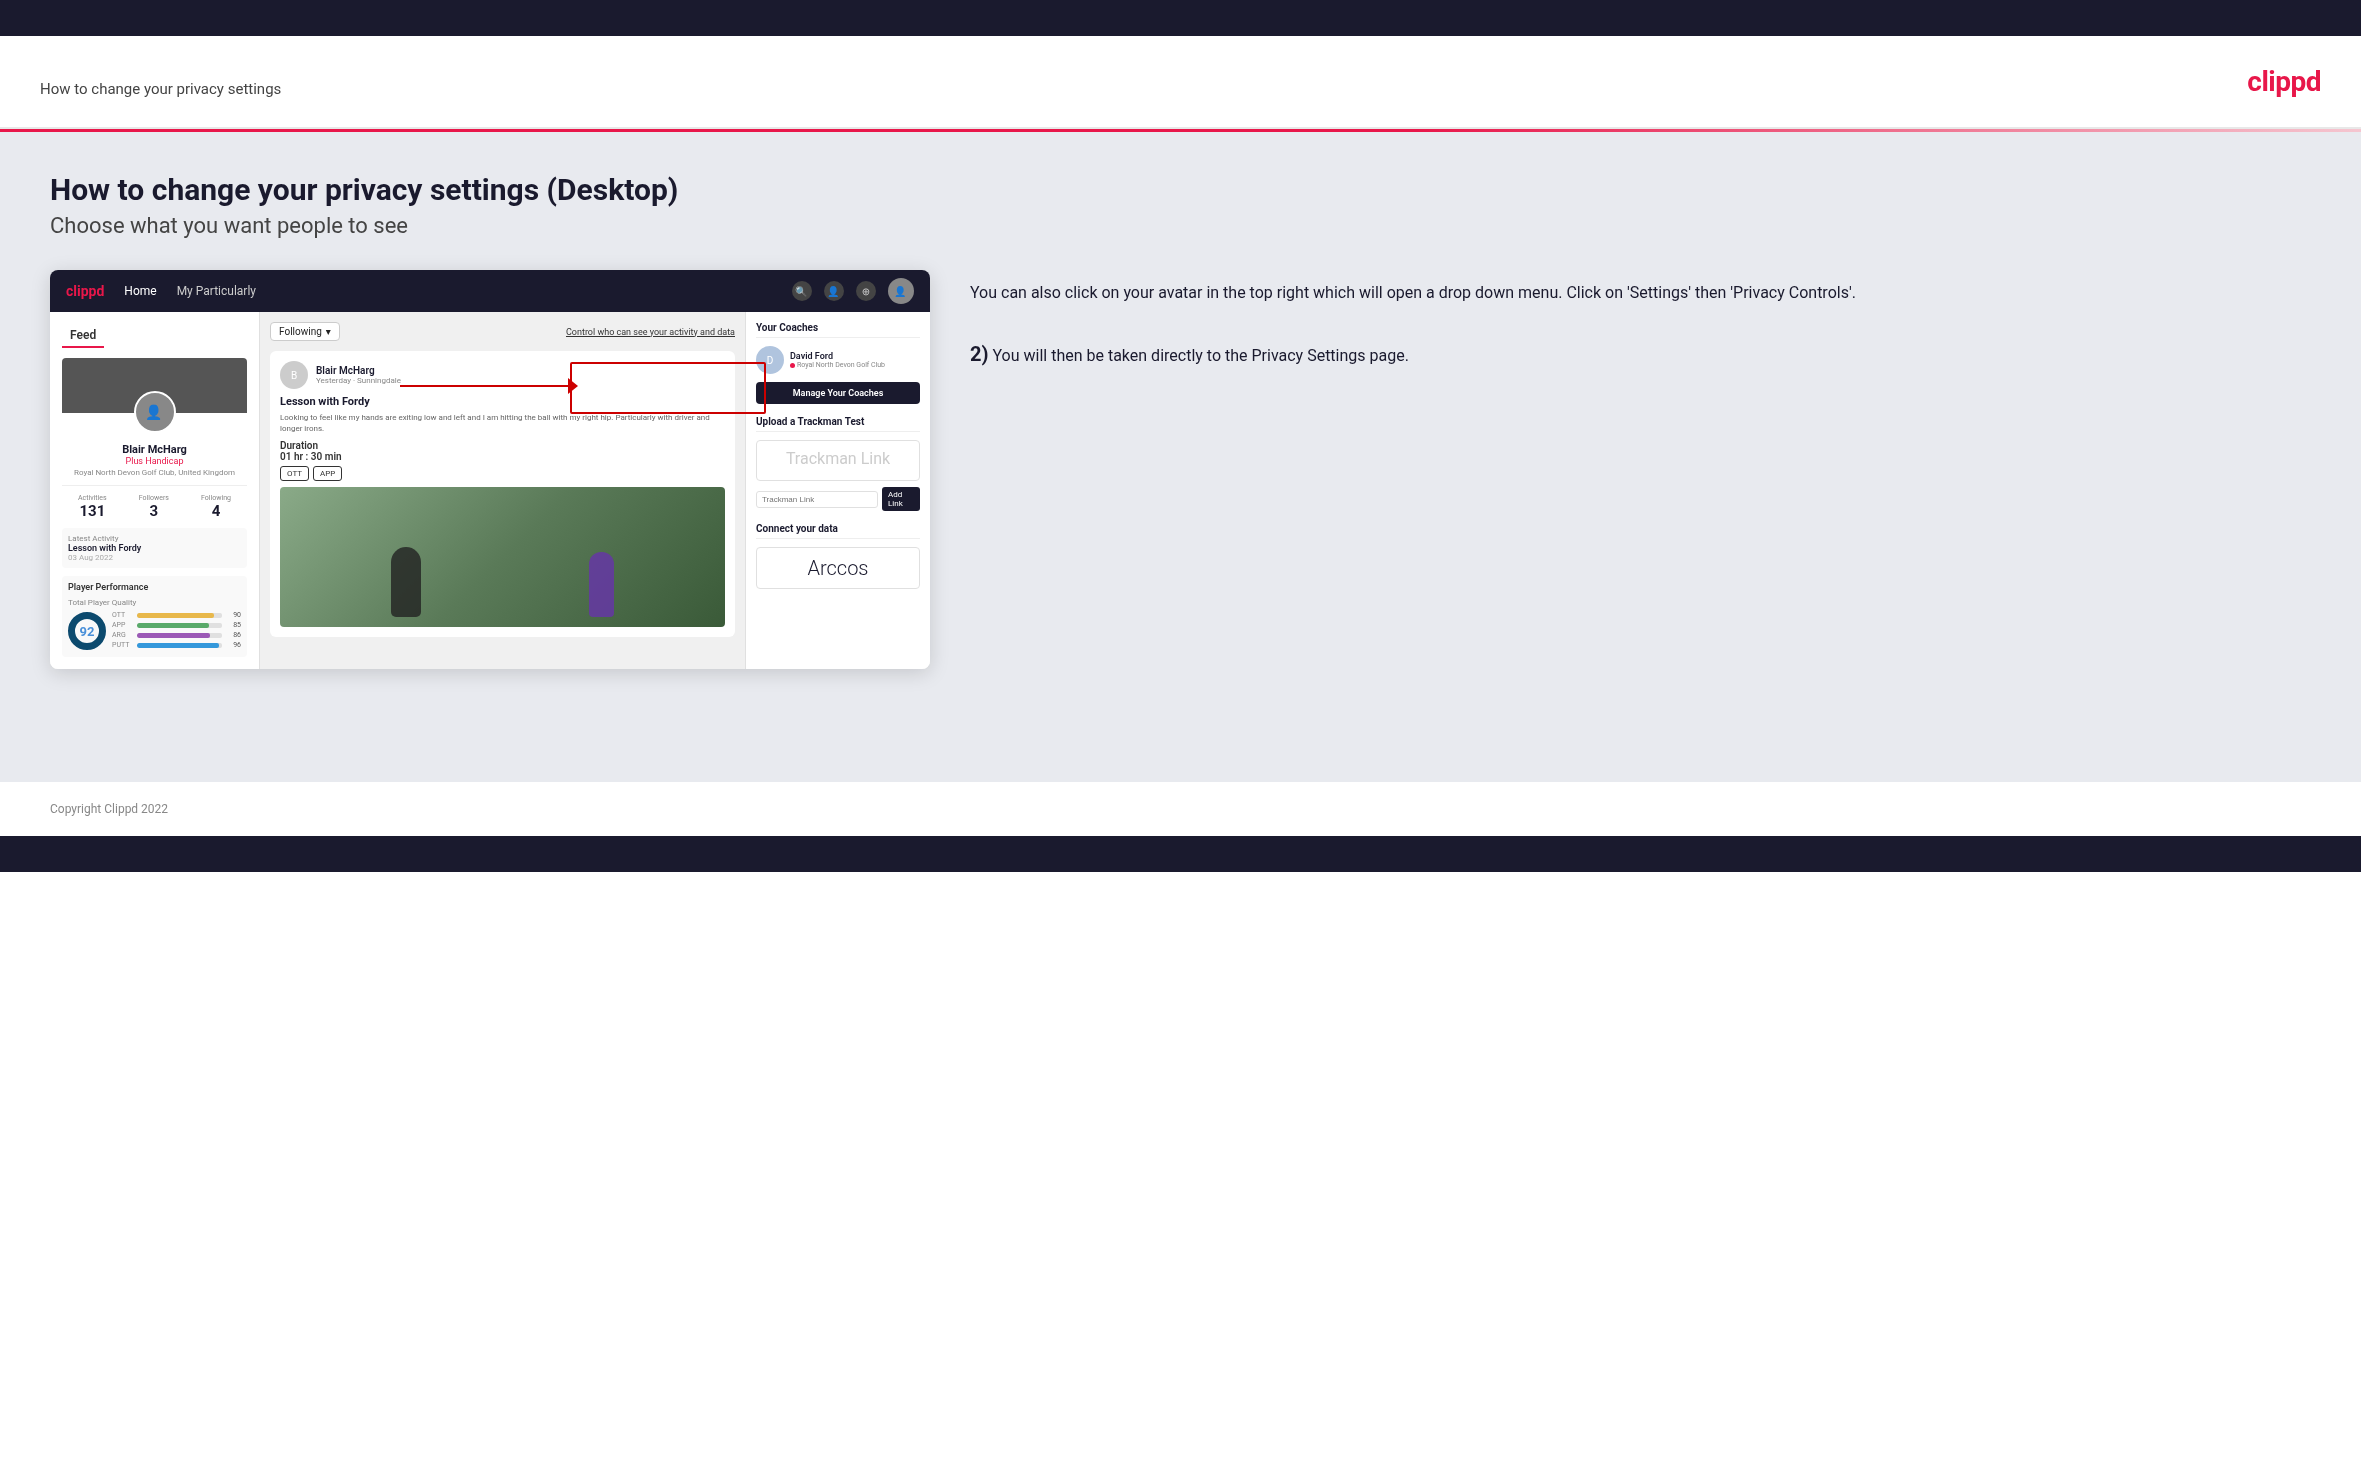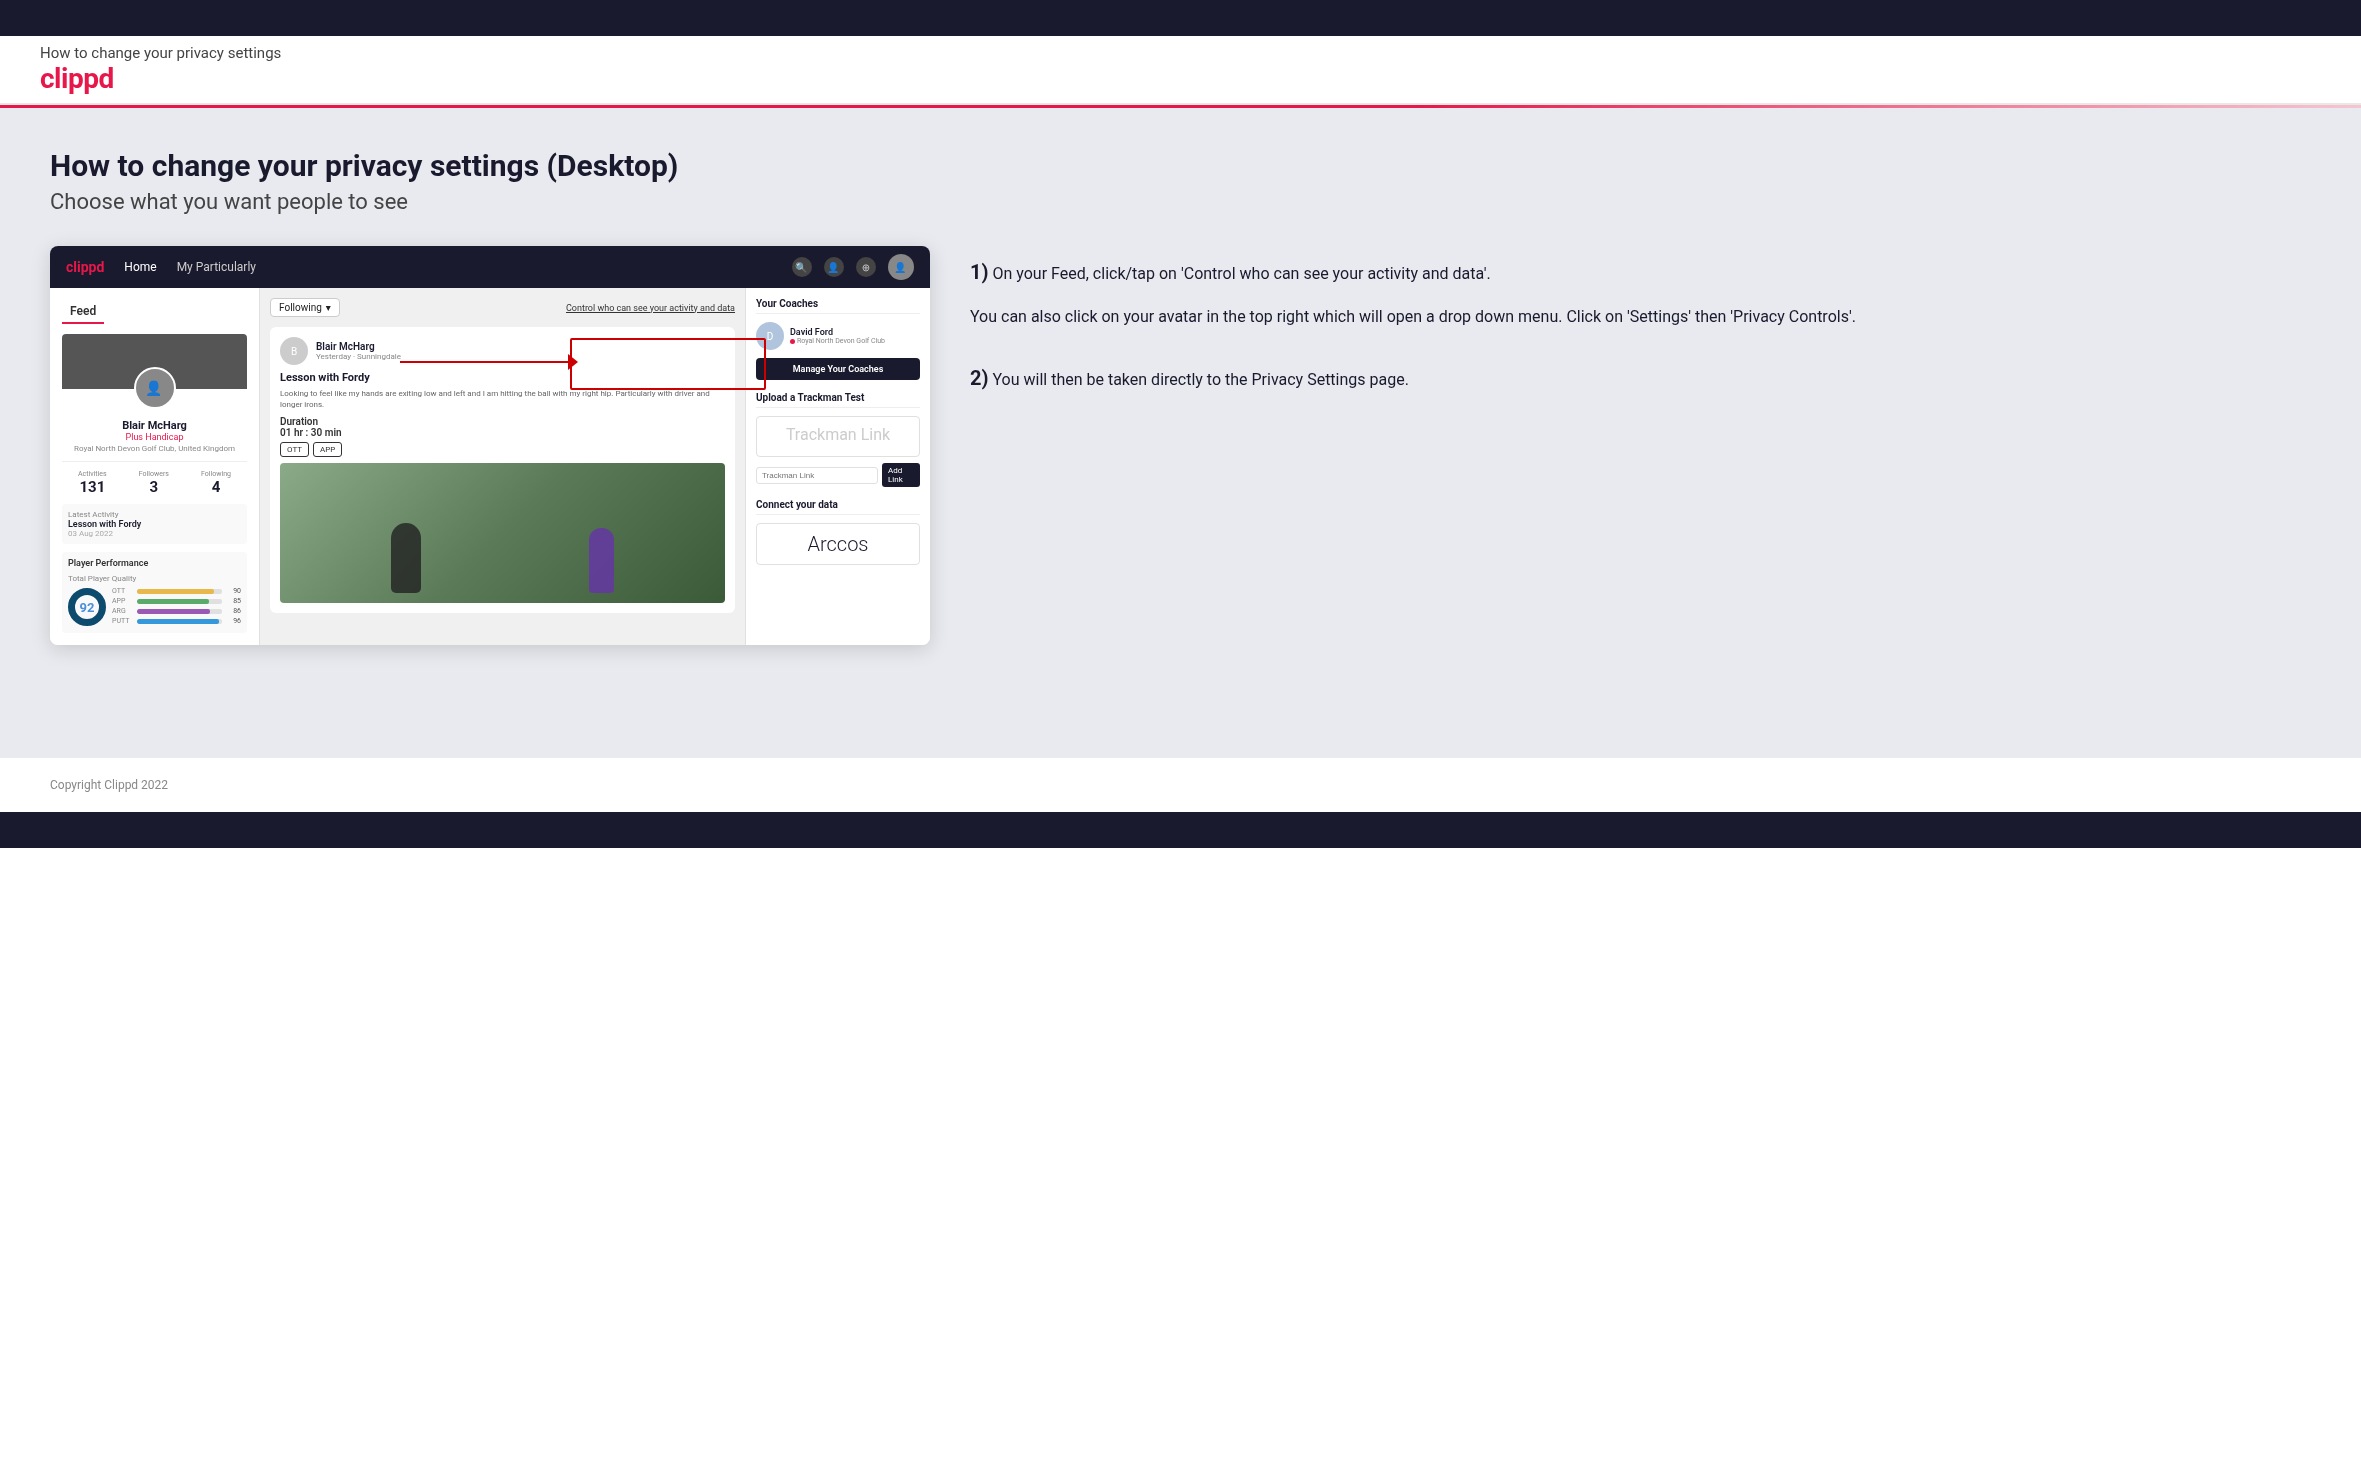--- a/index.html
+++ b/index.html
@@ -8,25 +8,24 @@
     
     .top-bar {
       background: #1a1a2e;
       height: 36px;
       width: 100%;
     }
 
     
     .header {
       display: flex;
-      align-items: flex-start;
+      align-items: flex-end;
       justify-content: space-between;
-      padding: 8px 40px;
+      padding: 29px 40px;
       border-bottom: 2px solid #e8e8e8;
-      flex-direction: column;
     }
     .header-title {
       font-size: 15px;
       color: #444;
     }
     .logo {
       font-size: 28px;
       font-weight: 700;
       color: #e8174a;
       letter-spacing: -0.5px;
@@ -678,24 +677,20 @@
       </div>
 
       <div class="annotation-rect"></div>
       <div class="annotation-horiz-line"></div>
       <div class="annotation-arrow-head"></div>
 
     </div>
 
     <div class="instructions-column">
       <div class="instruction-block">
-        <p class="instruction-text">
-          <span class="instruction-number">1)</span>
-          <span>On your Feed, click/tap on 'Control who can see your activity and data'.</span>
-        </p>
         <p class="instruction-text">You can also click on your avatar in the top right which will open a drop down menu. Click on 'Settings' then 'Privacy Controls'.</p>
       </div>
       <div class="instruction-block">
         <p class="instruction-text">
           <span class="instruction-number">2)</span>
           <span>You will then be taken directly to the Privacy Settings page.</span>
         </p>
       </div>
     </div>
 

